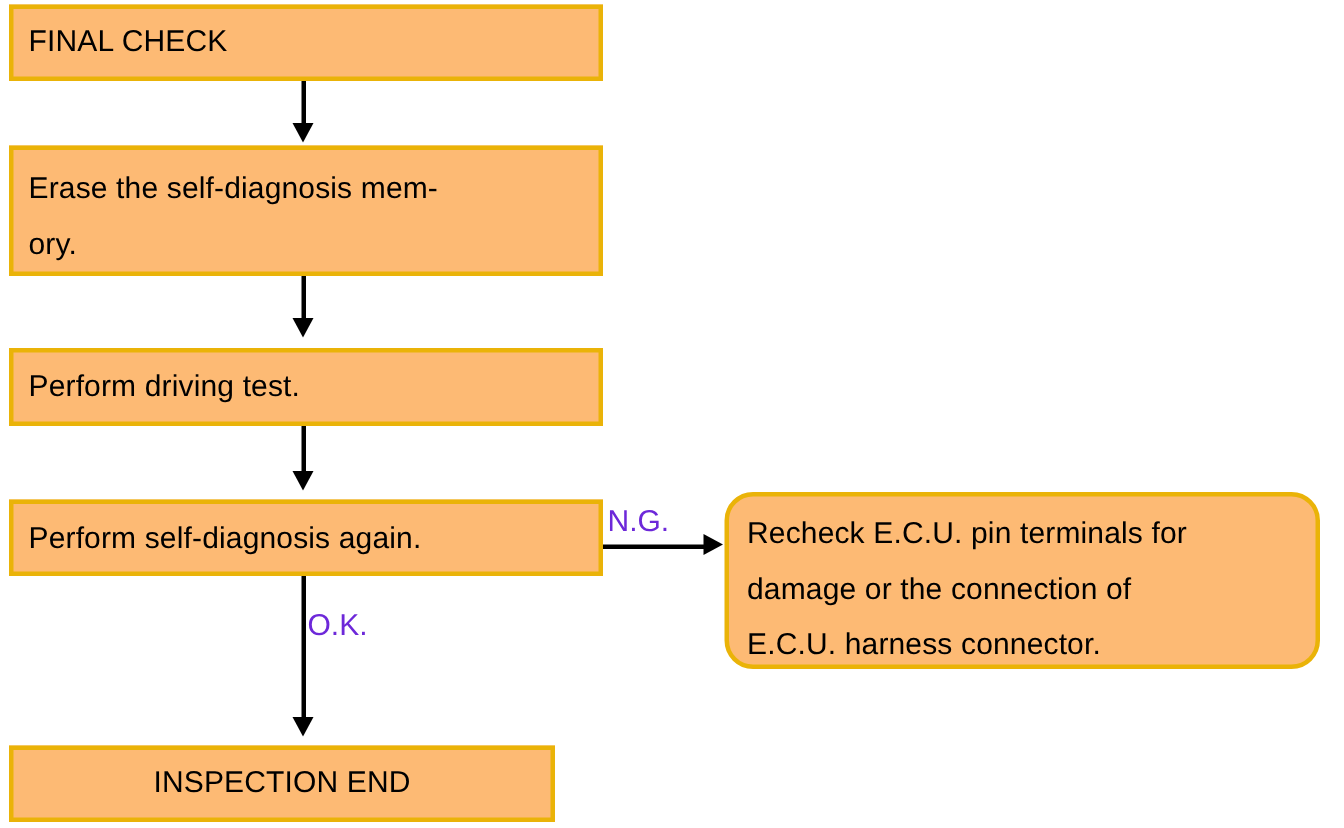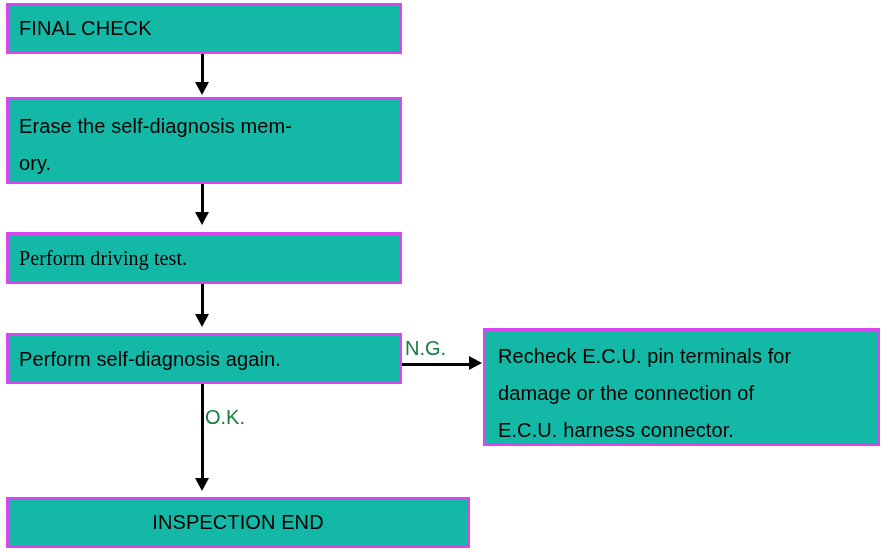--- a/index.html
+++ b/index.html
@@ -13,22 +13,22 @@
   #flowchart {
     position: relative;
     width: 896px;
     height: 552px;
     background: #ffffff;
     overflow: hidden;
   }
   .node {
     position: absolute;
     box-sizing: border-box;
-    border: 3px solid #d946ef;
-    background: #14b8a6;
+    border: 3px solid #eab308;
+    background: #fdba74;
     color: #000000;
     font-size: 20px;
     line-height: 37px;
     letter-spacing: 0.1px;
     white-space: pre-line;
   }
   .node-final-check {
     left: 6px;
     top: 3px;
     width: 396px;
@@ -41,40 +41,40 @@
     width: 396px;
     height: 87px;
     padding: 8px 16px 0 10px;
   }
   .node-driving-test {
     left: 6px;
     top: 232px;
     width: 396px;
     height: 52px;
     padding: 5px 0 0 10px;
-    font-family: Liberation Serif, serif;
   }
   .node-self-diagnosis-again {
     left: 6px;
     top: 333px;
     width: 396px;
     height: 51px;
     padding: 5px 0 0 10px;
   }
   .node-recheck-ecu {
     left: 483px;
     top: 328px;
     width: 397px;
     height: 118px;
     padding: 7px 0 0 12px;
+    border-radius: 19px;
   }
   .node-inspection-end {
     left: 6px;
     top: 497px;
-    width: 464px;
+    width: 364px;
     height: 51px;
     padding: 4px 0 0 0;
     text-align: center;
   }
 
   
   .vline {
     position: absolute;
     width: 3px;
     background: #000000;
@@ -110,21 +110,21 @@
   .conn3-head  { left: 195px; top: 314px; }
   .conn-ok-line { left: 201px; top: 384px; height: 97px; }
   .conn-ok-head { left: 195px; top: 478px; }
   .conn-ng-line { left: 402px; top: 363px; width: 70px; }
   .conn-ng-head { left: 469px; top: 356px; }
 
   .edge-label {
     position: absolute;
     font-size: 20px;
     line-height: 20px;
-    color: #15803d;
+    color: #6d28d9;
     white-space: nowrap;
   }
   .label-ng { left: 405px; top: 338px; }
   .label-ok { left: 205px; top: 407px; }
 </style>
 </head>
 <body>
 
 <div id="flowchart">
 

